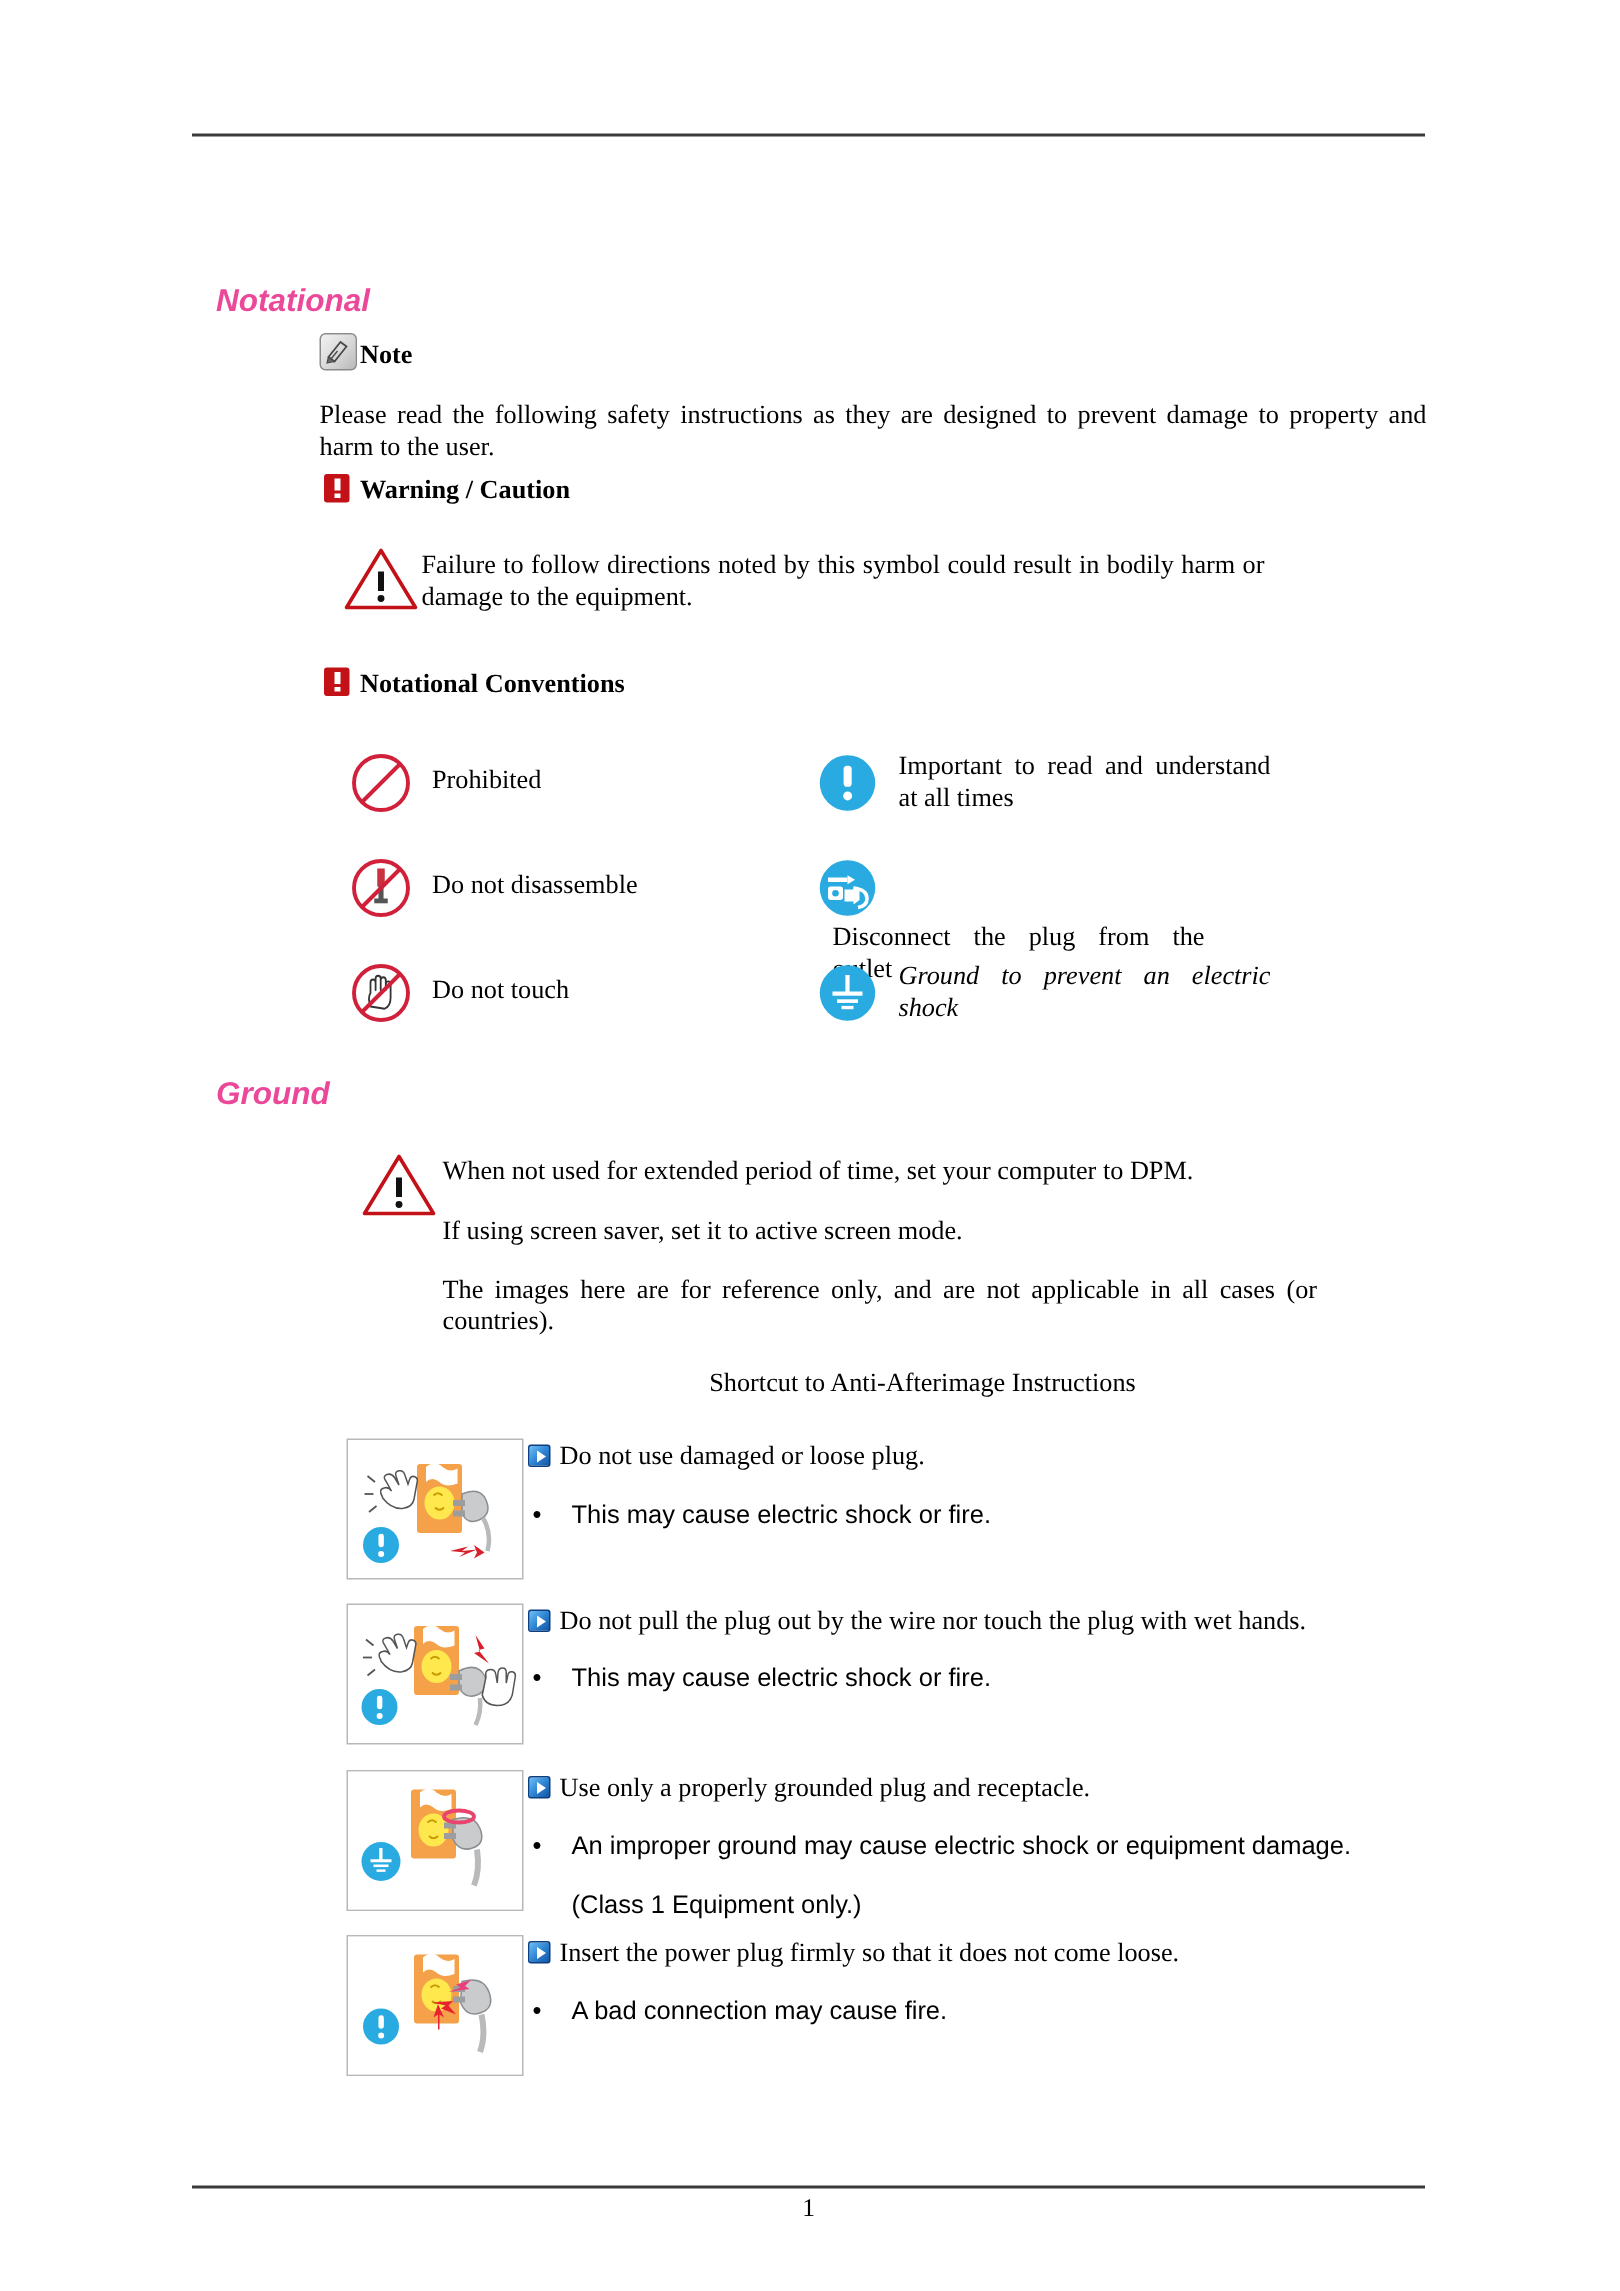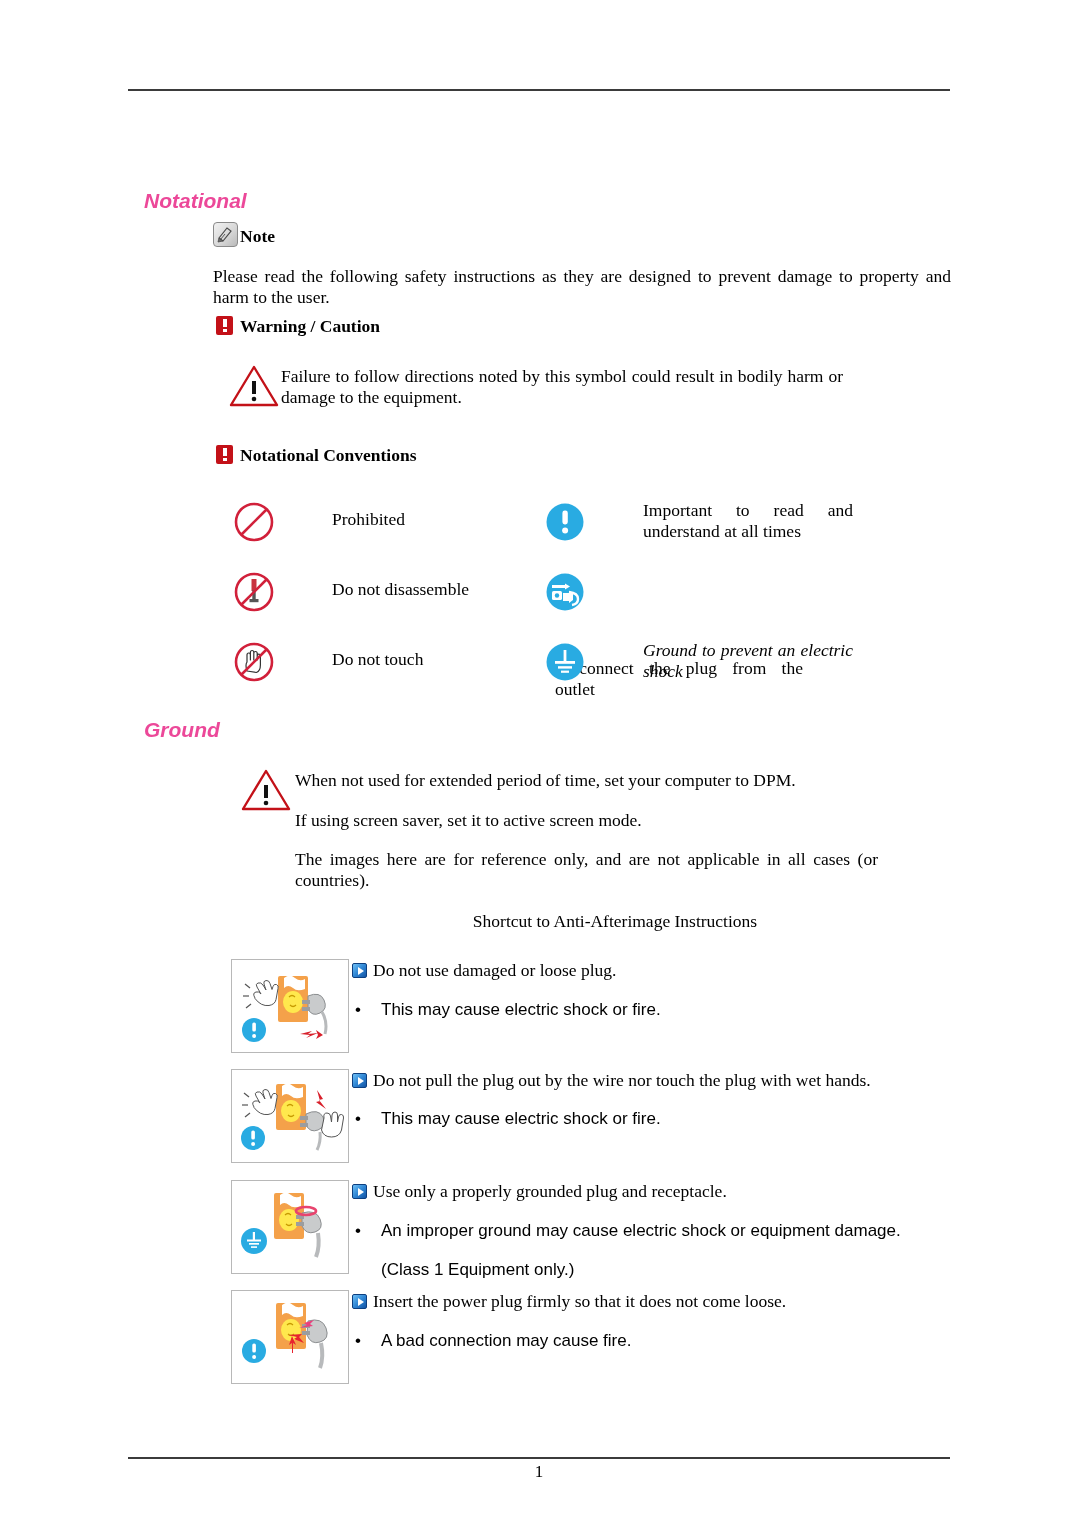--- a/index.html
+++ b/index.html
@@ -133,21 +133,20 @@
   }
 
   
   .tri-warn { position: absolute; }
 
   
   .conv-item {
     position: absolute;
     display: flex;
     align-items: flex-start;
-    gap: 44px;
   }
   .conv-icon {
     width: 44px;
     height: 44px;
     flex: 0 0 auto;
   }
   .conv-text {
     font-family: "Liberation Serif", serif;
     font-size: 17.5px;
     line-height: 21px;

